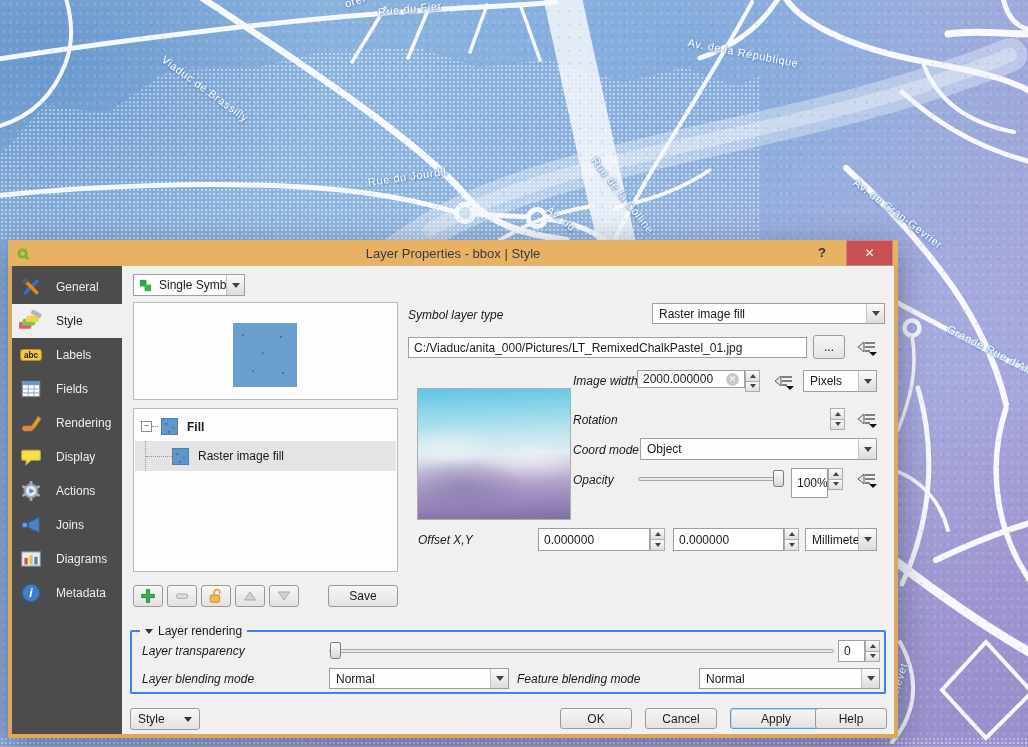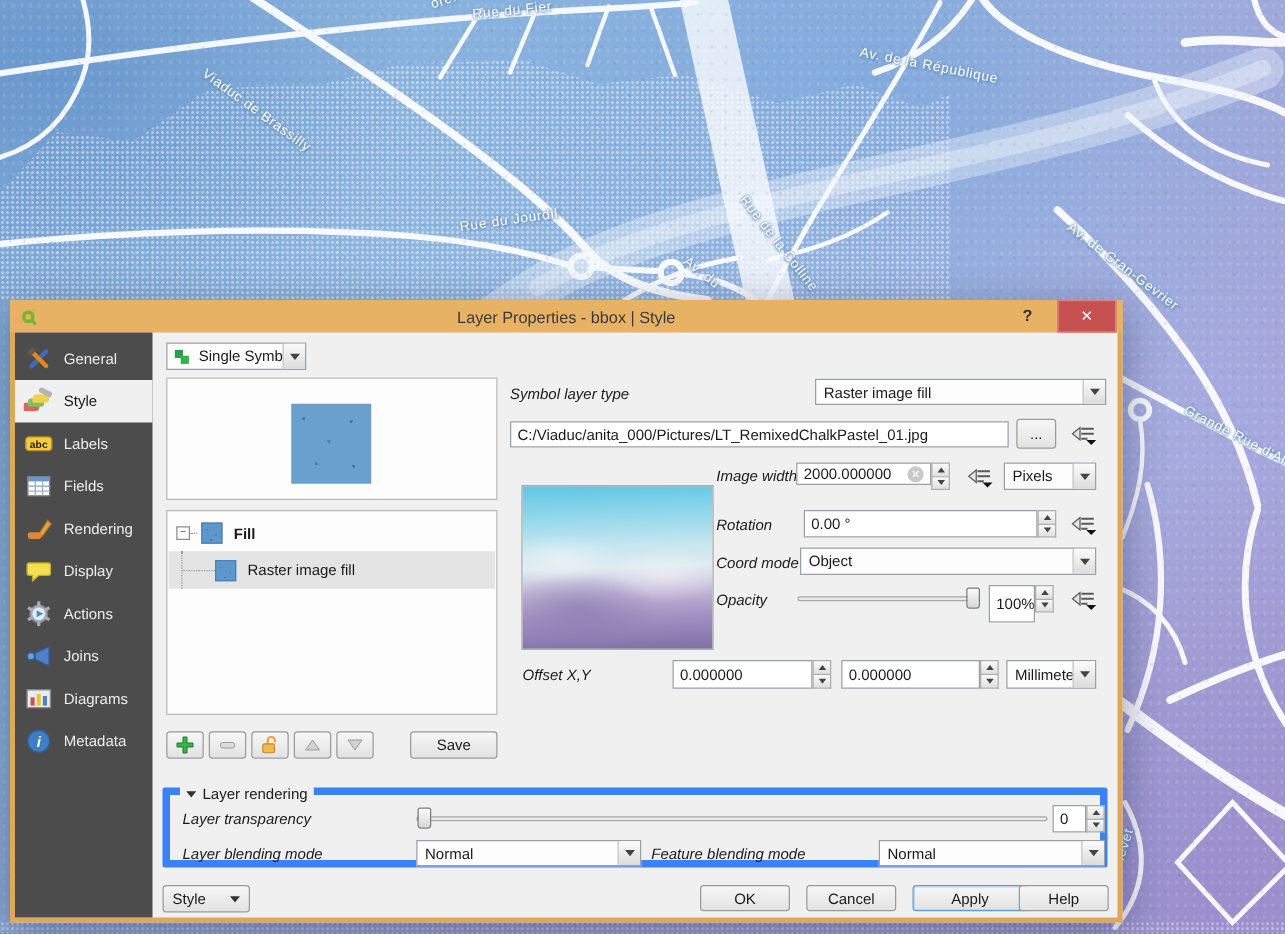--- a/index.html
+++ b/index.html
@@ -39,21 +39,21 @@
     font-weight:bold;color:#333;font-size:13px;}
   .closebtn{position:absolute;right:5px;top:0;width:47px;height:26px;background:#c75050;border:1px solid #d98080;
     box-sizing:border-box;color:#fff;text-align:center;line-height:24px;font-size:12px;font-weight:bold;}
   .dlgbody{position:absolute;left:0;top:26px;width:882px;height:468px;}
 
   
   .sidebar{position:absolute;left:0;top:0;width:110px;height:468px;background:#4c4c4c;}
   .side-item{position:absolute;left:0;width:110px;height:34px;display:flex;align-items:center;color:#ececec;}
   .side-item.sel{background:#f0f0f1;color:#1a1a1a;}
   .side-item .sicon{width:24px;height:22px;margin-left:7px;flex:none;}
-  .side-item .slabel{margin-left:8px;}
+  .side-item .slabel{margin-left:13px;}
 
   
   .panelbox{position:absolute;background:#fdfdfd;border:1px solid #b9b9b9;box-sizing:border-box;}
   .field{position:absolute;background:#fff;border:1px solid #9c9fa5;box-sizing:border-box;
     display:flex;align-items:center;padding:0 5px;overflow:hidden;white-space:nowrap;}
   .combo{position:absolute;background:#fdfdfd;border:1px solid #9c9fa5;box-sizing:border-box;
     display:flex;align-items:center;}
   .combo .cval{flex:1;padding:0 6px;overflow:hidden;white-space:nowrap;}
   .arrowbox{width:17px;align-self:stretch;border-left:1px solid #c2c2c2;
     background:linear-gradient(#fbfbfb,#dcdcdc);display:flex;align-items:center;justify-content:center;flex:none;}
@@ -67,21 +67,21 @@
   .btn{position:absolute;border:1px solid #9a9a9a;background:linear-gradient(#f6f6f6,#e3e3e3);
     border-radius:3px;box-sizing:border-box;text-align:center;display:flex;align-items:center;justify-content:center;}
   .btn.focus{border:1px solid #5e9ccd;box-shadow:inset 0 0 0 1px #bcd9ef;}
   .tool{position:absolute;width:30px;height:22px;border:1px solid #9a9a9a;border-radius:3px;
     background:linear-gradient(#f7f7f7,#e2e2e2);display:flex;align-items:center;justify-content:center;box-sizing:border-box;}
   .ddbtn{position:absolute;width:29px;height:20px;display:flex;align-items:center;justify-content:center;}
   .slider-track{position:absolute;height:4px;background:#e9e9e9;border:1px solid #a8a8a8;border-radius:2px;box-sizing:border-box;}
   .slider-handle{position:absolute;width:11px;height:17px;background:linear-gradient(#fbfbfb,#d7d7d7);
     border:1px solid #7d7d7d;border-radius:2px 2px 3px 3px;box-sizing:border-box;}
   .lbl{position:absolute;white-space:nowrap;font-style:italic;}
-  .group{position:absolute;border:6px solid #3b82f6;border-radius:2px;box-sizing:border-box;}
+  .group{position:absolute;border:2px solid #3b82f6;border-radius:2px;box-sizing:border-box;}
   .legend{position:absolute;top:-8px;left:8px;background:#f0f0f1;padding:0 5px;display:flex;align-items:center;gap:5px;}
 
   
   .treerow{position:absolute;left:1px;right:1px;height:29px;display:flex;align-items:center;}
   .treerow.sel{background:#e4e4e4;}
   .thumb{width:17px;height:17px;flex:none;background:
      radial-gradient(2px 2px at 4px 5px,#3f77b4 40%,rgba(0,0,0,0) 41%),
      radial-gradient(2px 2px at 11px 9px,#447fbe 40%,rgba(0,0,0,0) 41%),
      radial-gradient(2px 2px at 7px 13px,#3f77b4 40%,rgba(0,0,0,0) 41%),
      #5d97cb;border:1px solid #4c80ae;box-sizing:border-box;}
@@ -363,23 +363,20 @@
           </svg>
       </div>
       <div class="combo" style="left:791px;top:104px;width:74px;height:22px">
         <span class="cval">Pixels</span>
         <span class="arrowbox">
             <span class="tri-d"></span>
           </span>
       </div>
 
       <span class="lbl" style="left:561px;top:147px">Rotation</span>
-      <div class="field" style="left:631px;top:142px;width:187px;height:22px">
-        <span>0.00 °</span>
-      </div>
       <div class="spin" style="left:818px;top:142px;height:22px">
         <div>
             <span class="tri-u"></span>
           </div>
           <div>
             <span class="tri-dn"></span>
           </div>
       </div>
       <div class="ddbtn" style="left:840px;top:144px">
         <svg width="22" height="18" viewBox="0 0 22 18">

